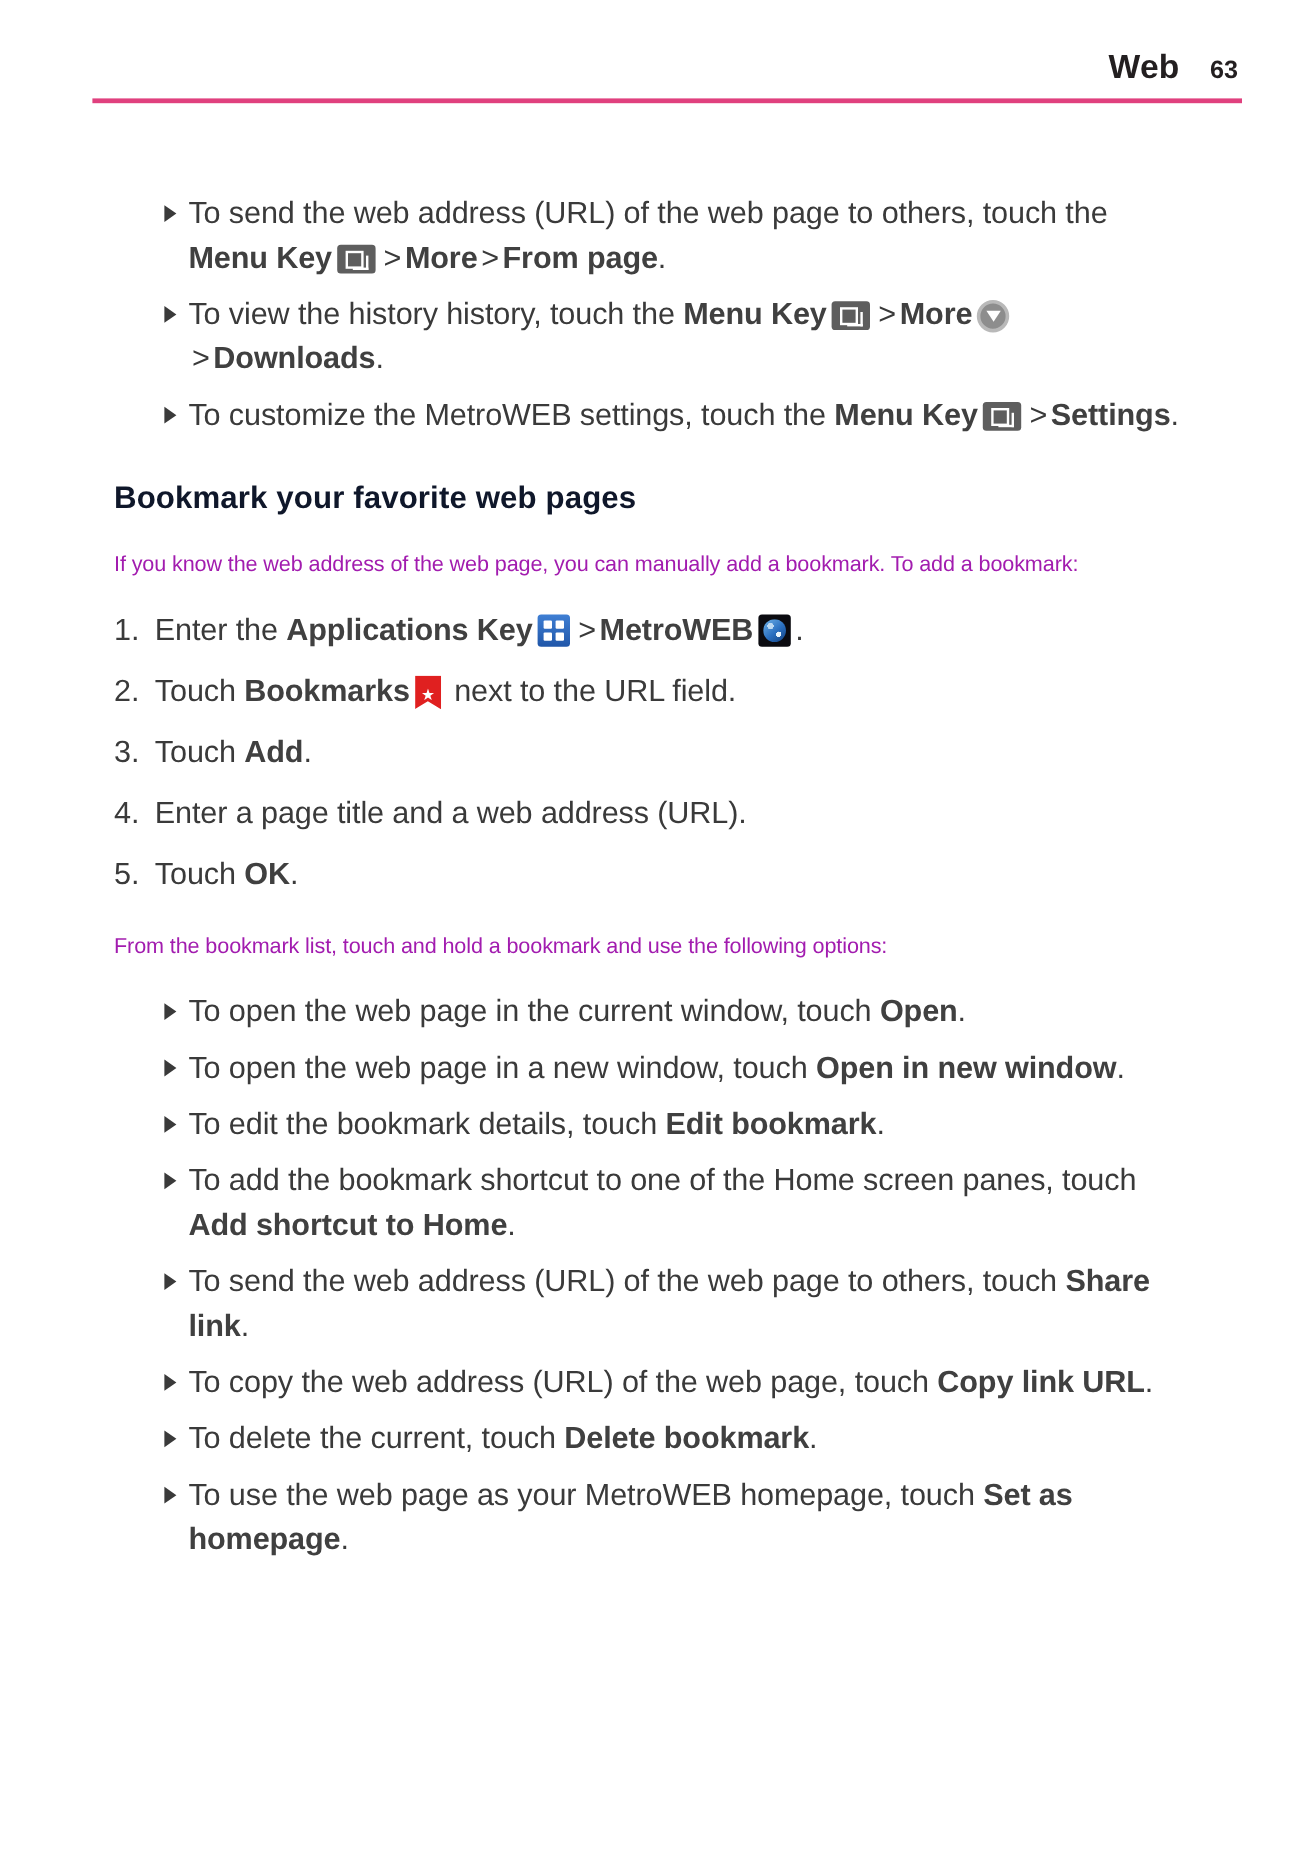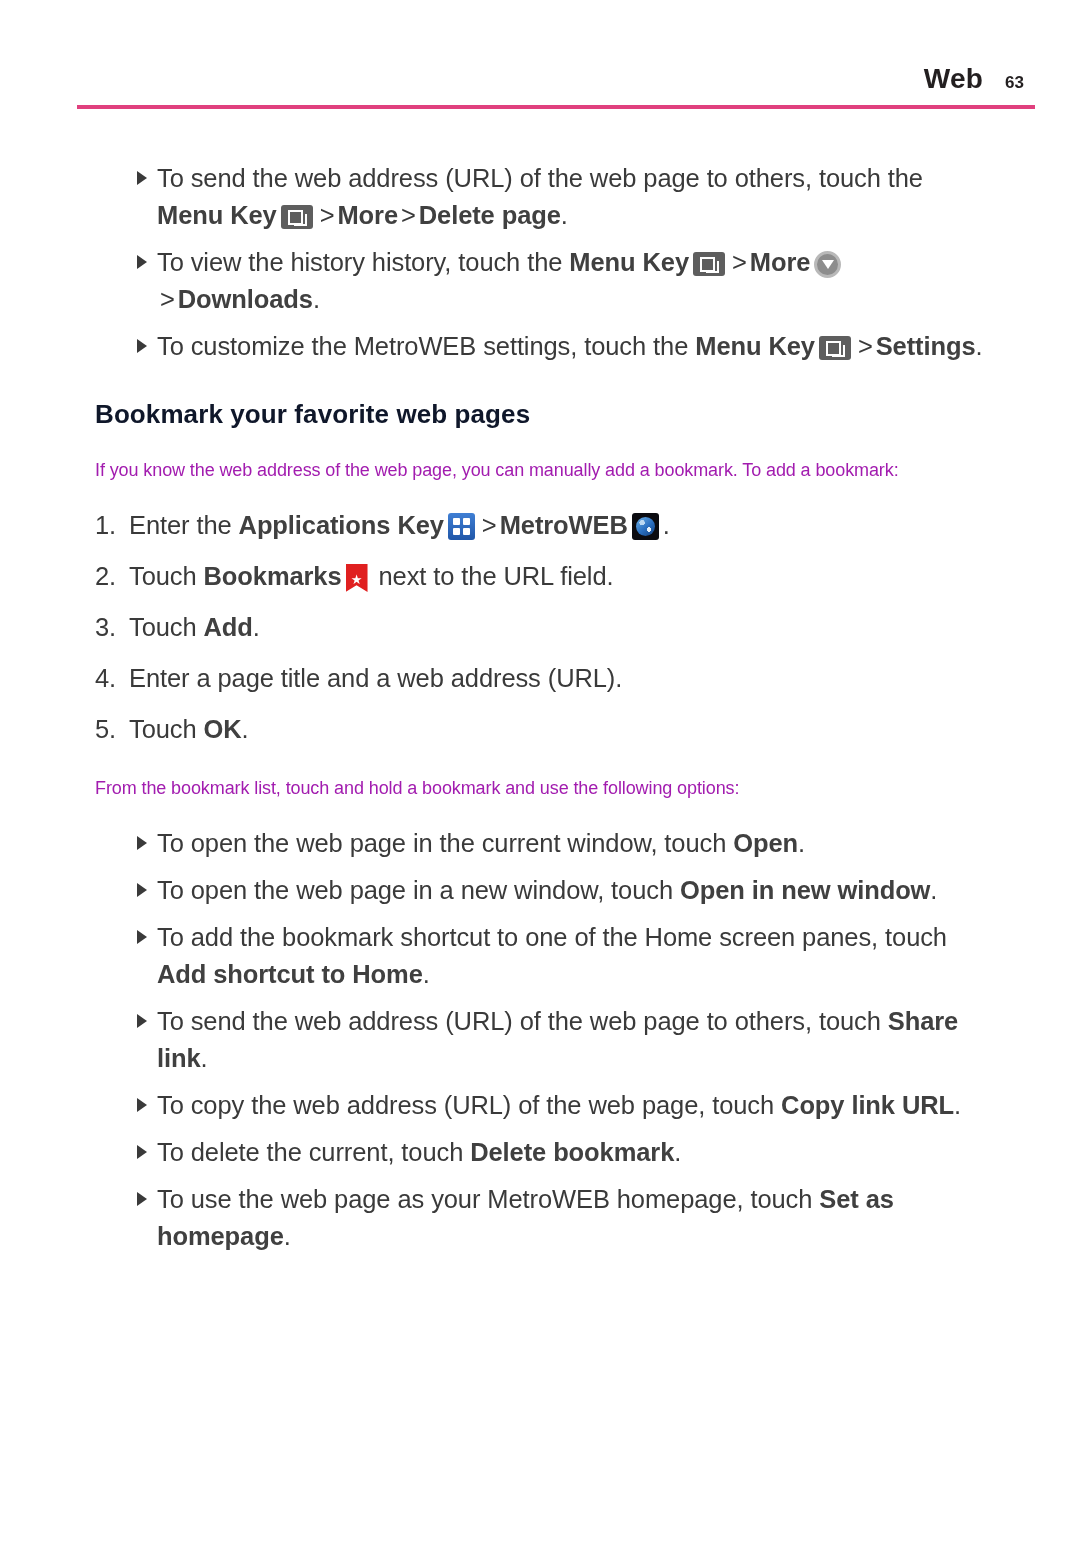--- a/index.html
+++ b/index.html
@@ -12,44 +12,44 @@
     height: 1552px;
     font-family: "Liberation Sans", "DejaVu Sans", sans-serif;
     color: #2a2a2a;
     position: relative;
     overflow: hidden;
   }
 
   
   .page-header {
     position: absolute;
-    top: 63px;
+    top: 40px;
     left: 77px;
     width: 958px;
     height: 48px;
   }
   .header-row {
     display: flex;
     align-items: baseline;
     justify-content: flex-end;
     gap: 22px;
     height: 34px;
   }
   .header-title {
     font-size: 28px;
     font-weight: bold;
     color: #231f20;
     letter-spacing: 0.2px;
   }
   .header-page-number {
-    font-size: 17px;
+    font-size: 21px;
     font-weight: bold;
     color: #231f20;
     min-width: 30px;
-    text-align: left;
+    text-align: center;
   }
   .header-rule {
     margin-top: 8px;
     height: 4px;
     width: 958px;
     background: #e0407e;
   }
 
   
   .content {
@@ -268,21 +268,21 @@
     <span class="header-page-number">63</span>
   </div>
   <div class="header-rule"></div>
 </div>
 
 <div class="content">
 
   <ul class="bullet-list">
 
     <li class="bullet-item">
-      <span class="marker"></span><span>To send the web address (URL) of the web page to others, touch the </span><span class="b">Menu Key</span><span class="ico ico-menu-key"></span><span class="gt">&gt;</span><span class="b">More</span><span class="gt">&gt;</span><span class="b">Delete page</span><span>.</span>
+      <span class="marker"></span><span>To send the web address (URL) of the web page to others, touch the </span><span class="b">Menu Key</span><span class="ico ico-menu-key"></span><span class="gt">&gt;</span><span class="b">More</span><span class="gt">&gt;</span><span class="b">From page</span><span>.</span>
     </li>
 
     <li class="bullet-item">
       <span class="marker"></span><span>To view the history history, touch the </span><span class="b">Menu Key</span><span class="ico ico-menu-key"></span><span class="gt">&gt;</span><span class="b">More</span><span class="ico ico-download"></span><span class="gt">&gt;</span><span class="b">Downloads</span><span>.</span>
     </li>
 
     <li class="bullet-item">
       <span class="marker"></span><span>To customize the MetroWEB settings, touch the </span><span class="b">Menu Key</span><span class="ico ico-menu-key"></span><span class="gt">&gt;</span><span class="b">Settings</span><span>.</span>
     </li>
 
@@ -321,20 +321,23 @@
   <ul class="bullet-list">
 
     <li class="bullet-item">
       <span class="marker"></span><span>To open the web page in the current window, touch </span><span class="b">Open</span><span>.</span>
     </li>
 
     <li class="bullet-item">
       <span class="marker"></span><span>To open the web page in a new window, touch </span><span class="b">Open in new window</span><span>.</span>
     </li>
 
+    <li class="bullet-item">
+      <span class="marker"></span><span>To edit the bookmark details, touch </span><span class="b">Edit bookmark</span><span>.</span>
+    </li>
 
     <li class="bullet-item">
       <span class="marker"></span><span>To add the bookmark shortcut to one of the Home screen panes, touch </span><span class="b">Add shortcut to Home</span><span>.</span>
     </li>
 
     <li class="bullet-item">
       <span class="marker"></span><span>To send the web address (URL) of the web page to others, touch </span><span class="b">Share link</span><span>.</span>
     </li>
 
     <li class="bullet-item">

